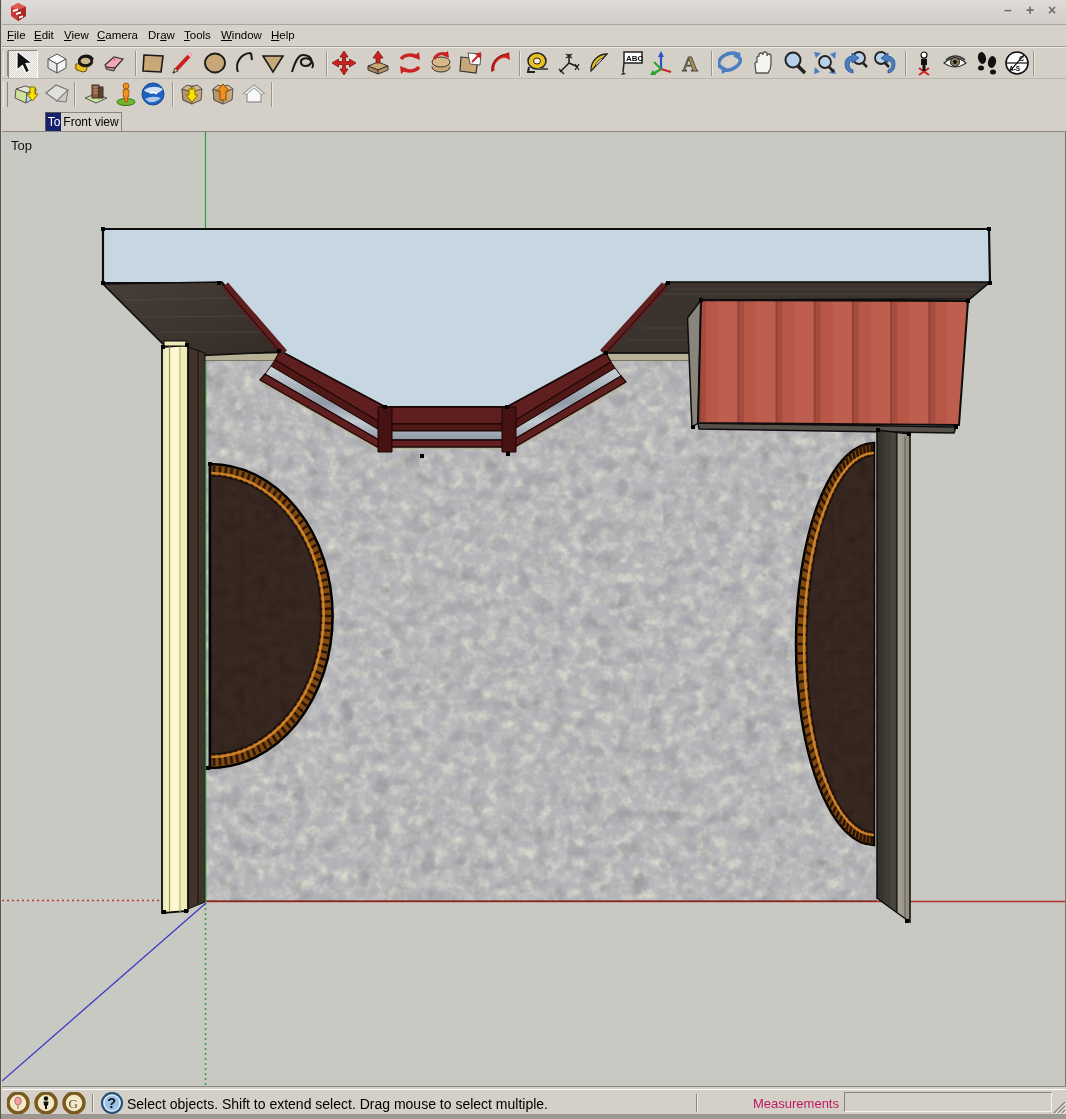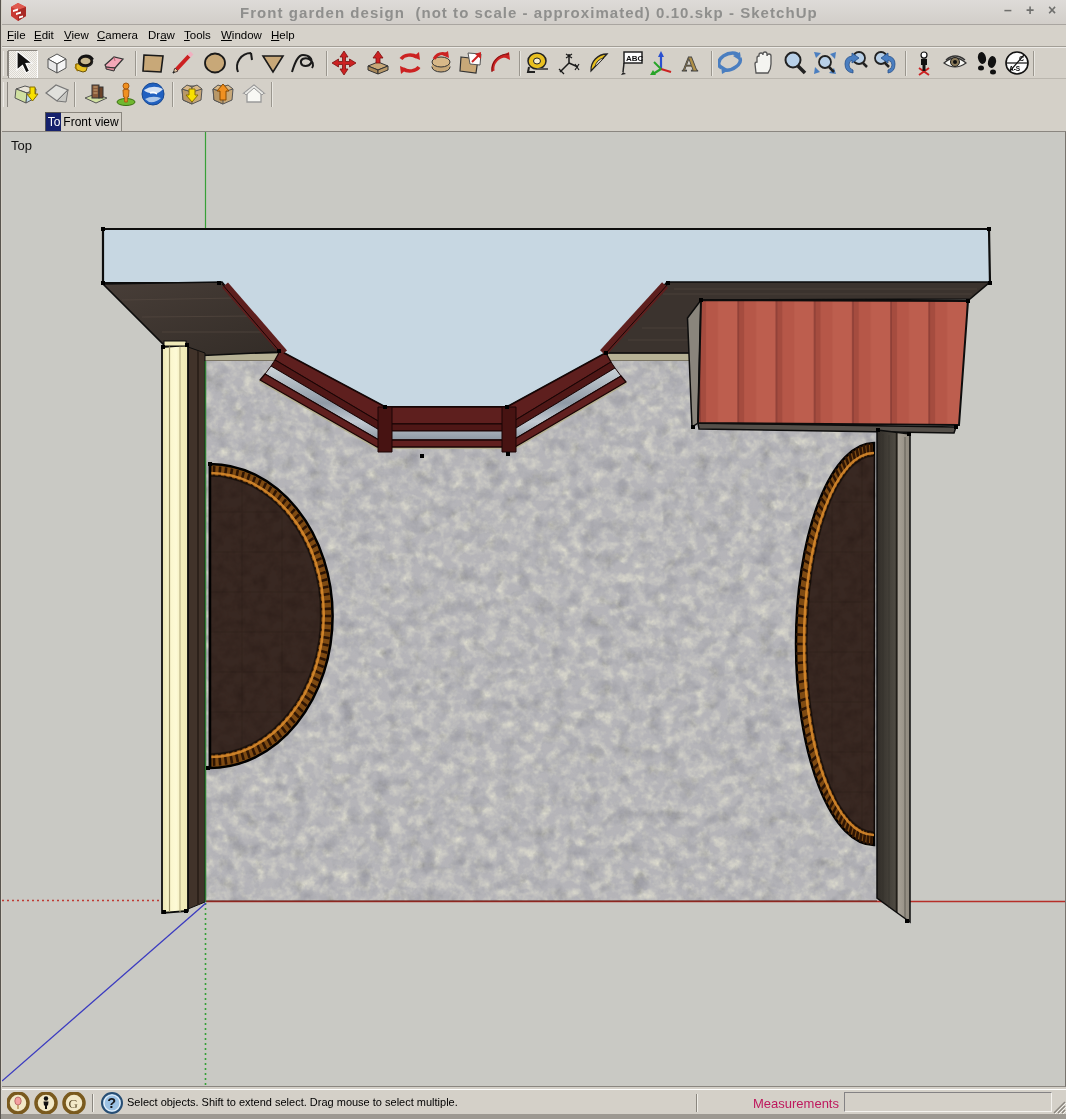--- a/index.html
+++ b/index.html
@@ -15,36 +15,35 @@
 .tsep{position:absolute;width:1px;background:#9a968e;border-right:1px solid #e8e6e0;}
 .grip{position:absolute;width:3px;border-left:1px solid #eceae6;border-right:1px solid #8a8680;}
 .ticon{position:absolute;width:26px;height:26px;}
 #selbtn{position:absolute;left:6px;top:2px;width:30px;height:29px;background:#e9e7e2;border:1px solid;border-color:#8a8680 #ffffff #ffffff #8a8680;box-sizing:border-box;
 background-image:conic-gradient(#f4f2ee 25%,#dcd9d2 25% 50%,#f4f2ee 50% 75%,#dcd9d2 75%);background-size:2px 2px;}
 #tabbar{position:absolute;left:1px;top:109px;width:1064px;height:22px;background:#d4d0c8;}
 #tab1{position:absolute;left:7px;top:3px;width:52px;height:19px;background:#16226d;color:#fff;font-size:12px;padding-top:2px;text-align:center;box-sizing:border-box;border:1px solid #555;border-bottom:none;margin-left:36px;}
 #tab2{position:absolute;left:59px;top:3px;width:61px;height:19px;background:#d6d2ca;color:#000;font-size:12px;padding-top:2px;text-align:center;box-sizing:border-box;border:1px solid #8a867e;border-bottom:none;border-left:none;}
 #canvas{position:absolute;left:1px;top:131px;width:1063px;height:954px;background:#c9c9c4;border-bottom:1px solid #8a8680;border-top:1px solid #8a8680;border-right:1px solid #78746e;overflow:hidden;}
 #statusbar{position:absolute;left:1px;top:1089px;width:1064px;height:25px;background:#d4d0c8;border-top:1px solid #ffffff;}
-#stattext{position:absolute;left:125px;top:6px;font-size:11px;color:#000;}
+#stattext{position:absolute;left:125px;top:6px;font-size:14px;color:#000;}
 #meas{position:absolute;left:751px;top:6px;font-size:13px;color:#be185d;}
 #measbox{position:absolute;left:842px;top:2px;width:208px;height:20px;background:#d4d0c8;border:1px solid;border-color:#848284 #f4f2ee #f4f2ee #848284;box-sizing:border-box;}
 #botedge{position:absolute;left:0;top:1114px;width:1066px;height:5px;background:#9d9992;}
 </style></head><body>
 <div id="win">
 <div id="titlebar">
 <svg class="abs" style="left:7px;top:2px" width="19" height="20" viewBox="0 0 19 20">
 <polygon points="2,5 9,1 17,5 17,14 9,19 2,14" fill="#c93a34"></polygon>
 <polygon points="2,5 9,1 17,5 9,8" fill="#e05a50"></polygon>
 <polygon points="9,8 17,5 17,14 9,19" fill="#a82a26"></polygon>
 <polygon points="4,8 9,6.6 9,8.6 4,10" fill="#fff"></polygon>
 <polygon points="7,11 12,9.6 12,11.6 7,13" fill="#fff"></polygon>
 <polygon points="10,14.6 14,13.4 14,15.2 10,16.4" fill="#fff"></polygon>
 </svg>
-<div id="title">Front garden design&nbsp; (not to scale - approximated) 0.10.skp - SketchUp</div>
 <div class="winbtn" style="left:1002px">–</div>
 <div class="winbtn" style="left:1024px">+</div>
 <div class="winbtn" style="left:1046px">×</div>
 </div>
 <div id="menubar">
 <div class="menu" style="left:5px"><u>F</u>ile</div>
 <div class="menu" style="left:32px"><u>E</u>dit</div>
 <div class="menu" style="left:62px"><u>V</u>iew</div>
 <div class="menu" style="left:95px"><u>C</u>amera</div>
 <div class="menu" style="left:146px">Dr<u>a</u>w</div>

